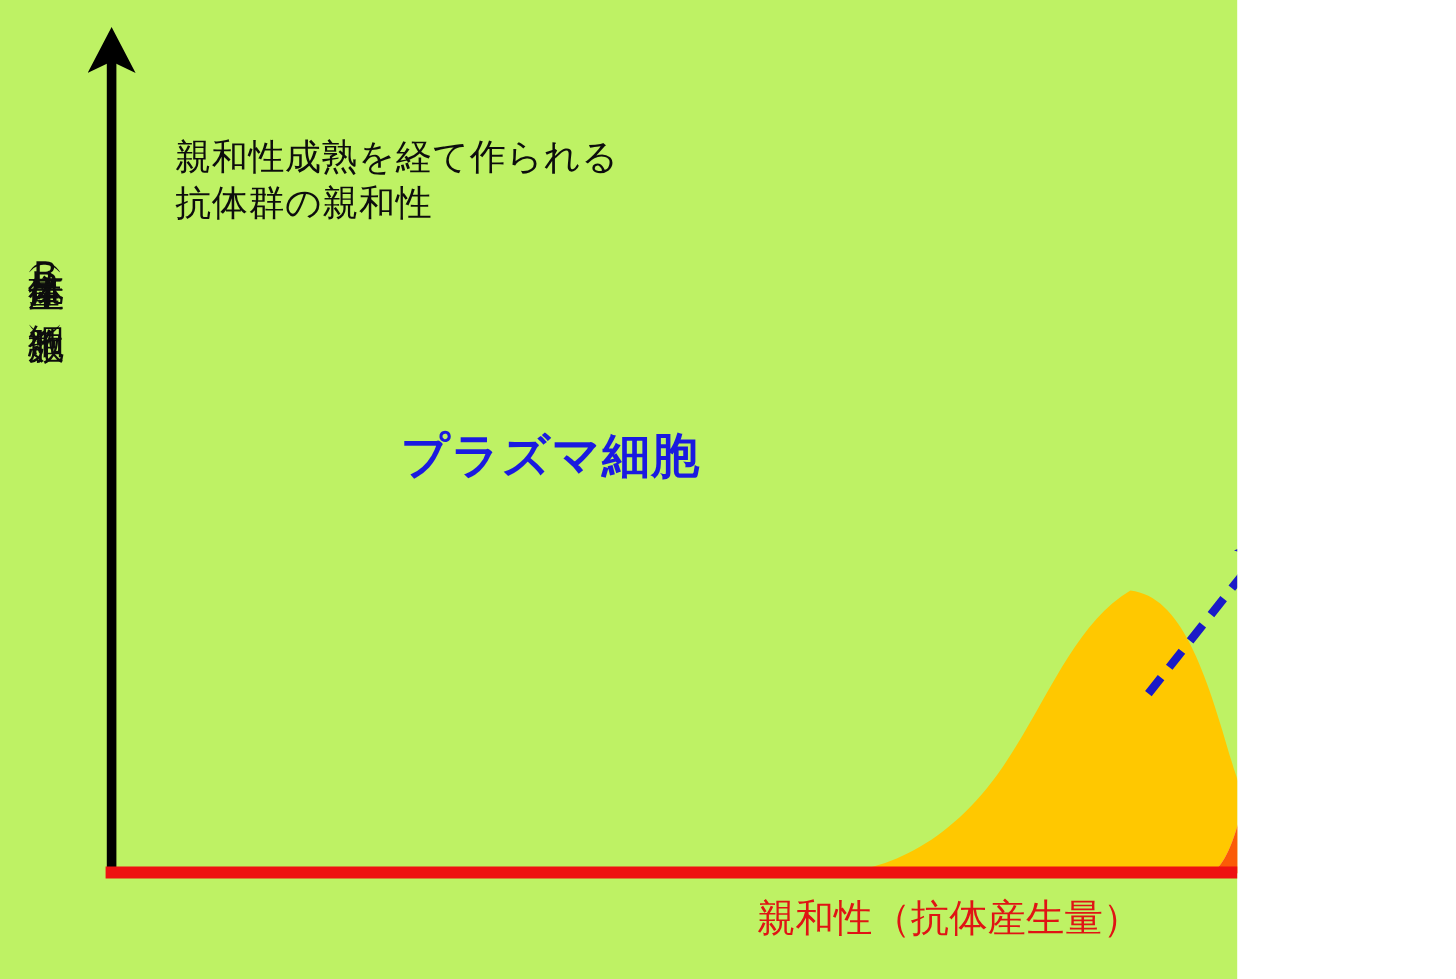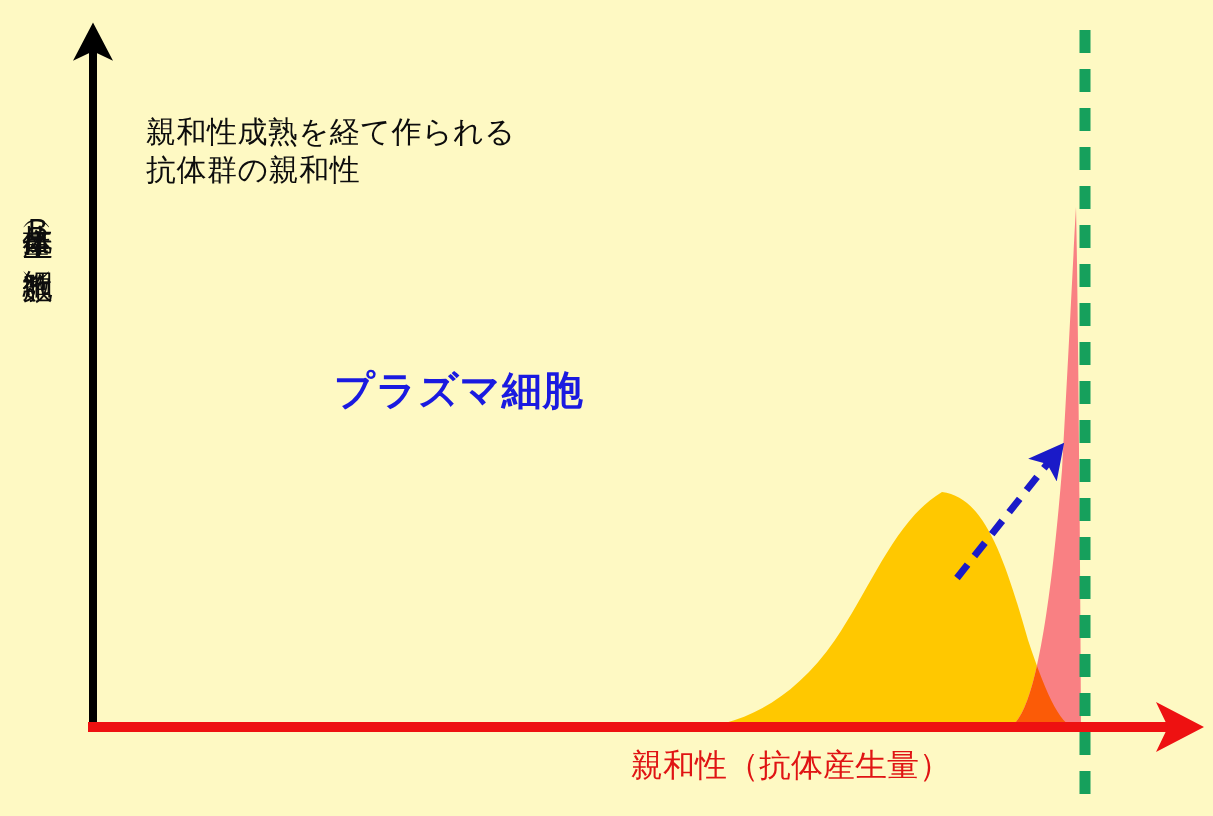--- a/index.html
+++ b/index.html
@@ -5,23 +5,23 @@
   html, body {
     margin: 0;
     padding: 0;
     background: #ffffff;
   }
   body {
     font-family: "Liberation Sans", "DejaVu Sans", sans-serif;
   }
   #stage {
     position: relative;
-    width: 1213px;
+    width: 1031px;
     height: 816px;
-    background: #fef9c3;
+    background: #bef264;
     overflow: hidden;
   }
   #plot-svg {
     position: absolute;
     left: 0;
     top: 0;
     width: 1213px;
     height: 816px;
     display: block;
   }
@@ -37,21 +37,20 @@
     color: #0d0d0d;
     letter-spacing: 0.5px;
   }
   #plasma-cell-label {
     left: 334px;
     top: 355px;
     font-size: 40px;
     font-weight: bold;
     color: #1a1ae0;
     letter-spacing: 1px;
-    margin-top: 10px;
   }
   #x-axis-label {
     left: 631px;
     top: 745px;
     font-size: 32px;
     color: #e01414;
   }
   #y-axis-label {
     left: 18px;
     top: 200px;

